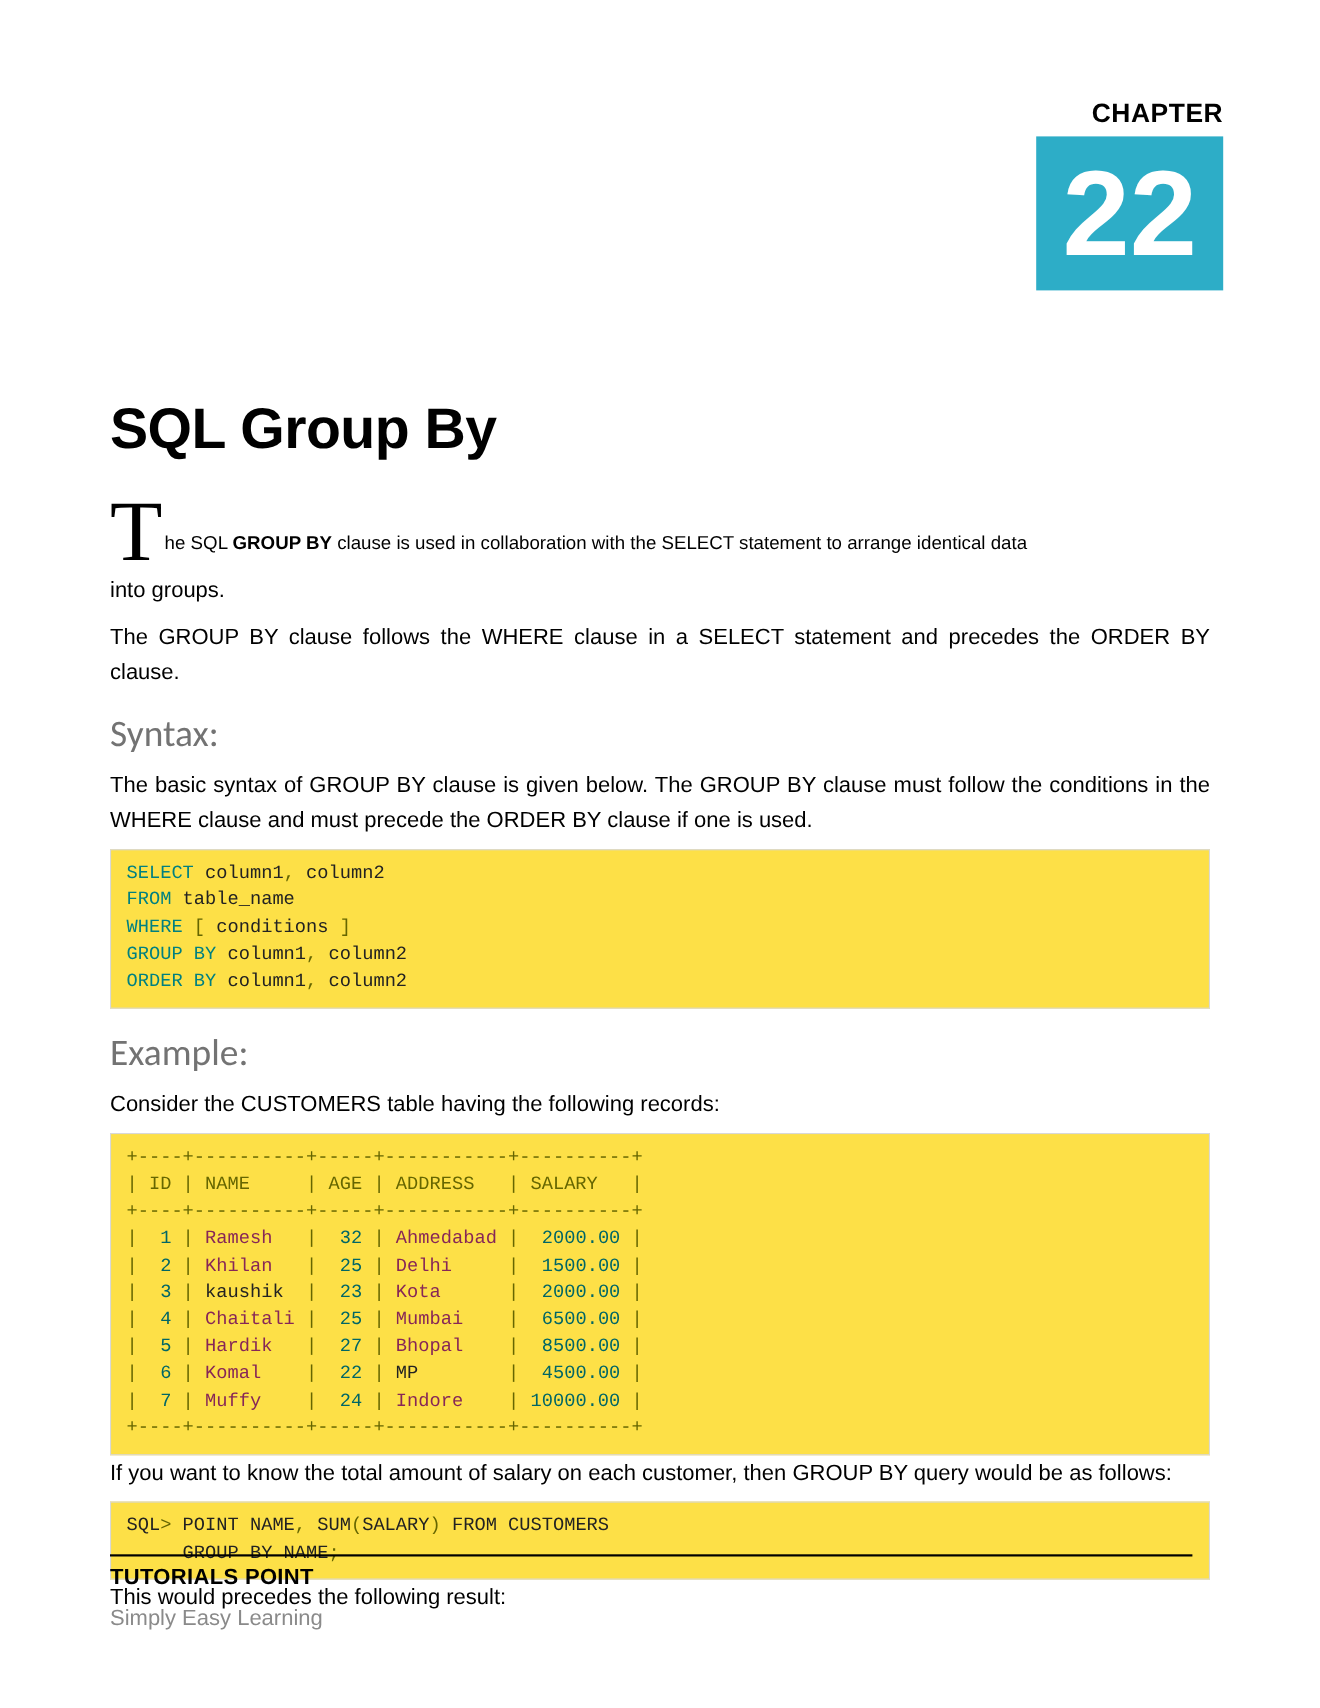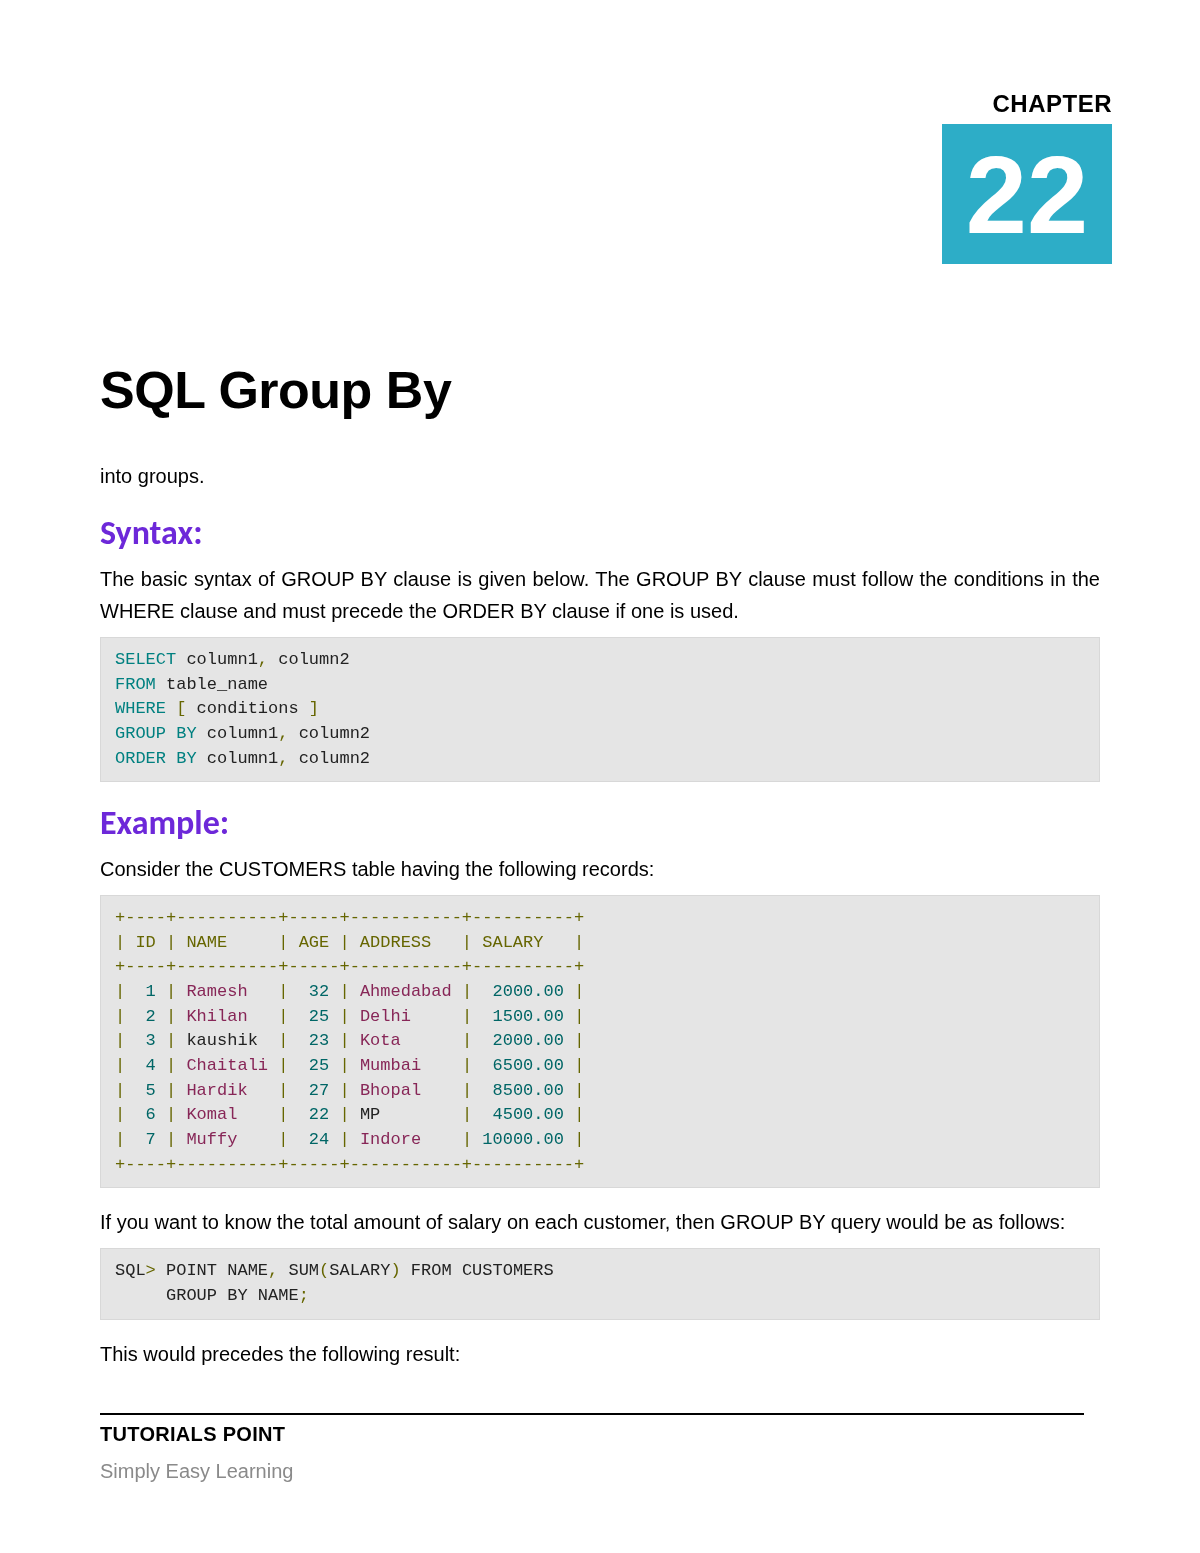--- a/index.html
+++ b/index.html
@@ -66,34 +66,33 @@
   }
   .para {
     font-size: 20px;
     line-height: 1.6;
     text-align: justify;
     margin-bottom: 10px;
   }
   .section-heading {
     font-family: 'Segoe UI', Calibri, Arial, sans-serif;
     font-size: 34px;
-    font-weight: 700;
+    font-weight: 400;
     margin-top: 20px;
     margin-bottom: 10px;
-    color: #6d28d9;
+    color: #737373;
   }
   .codeblock {
-    background: #e5e5e5;
+    background: #fde047;
     border: 1px solid #d8d8d8;
     padding: 10px 14px;
     font-family: "Courier New", monospace;
     font-size: 17px;
     line-height: 1.45;
     white-space: pre;
-    margin-bottom: 18px;
     color: #222;
   }
   .codeblock .kw { color: #008080; }
   .codeblock .punc { color: #666600; }
   .codeblock .num { color: #006666; }
   .codeblock .name-col { color: #872657; }
   .footer {
     position: absolute;
     left: 100px;
     right: 116px;
@@ -120,21 +119,25 @@
 
 <div class="page">
 
   <div class="chapter-badge">
     <div class="chapter-label">CHAPTER</div>
     <div class="chapter-number-box">22</div>
   </div>
 
   <h1 class="title">SQL Group By</h1>
 
+  <p class="intro">
+    <span class="dropcap">T</span><span>he SQL </span><strong>GROUP BY</strong><span> clause is used in collaboration with the SELECT statement to arrange identical data</span>
+  </p>
   <p class="para">into groups.</p>
+  <p class="para">The GROUP BY clause follows the WHERE clause in a SELECT statement and precedes the ORDER BY clause.</p>
 
   <h2 class="section-heading">Syntax:</h2>
   <p class="para">The basic syntax of GROUP BY clause is given below. The GROUP BY clause must follow the conditions in the WHERE clause and must precede the ORDER BY clause if one is used.</p>
 
   <div class="codeblock"><span class="kw">SELECT</span><span> column1</span><span class="punc">,</span><span> column2</span>
 <span class="kw">FROM</span><span> table_name</span>
 <span class="kw">WHERE</span><span class="punc"> [</span><span> conditions </span><span class="punc">]</span>
 <span class="kw">GROUP BY</span><span> column1</span><span class="punc">,</span><span> column2</span>
 <span class="kw">ORDER BY</span><span> column1</span><span class="punc">,</span><span> column2</span></div>
 

